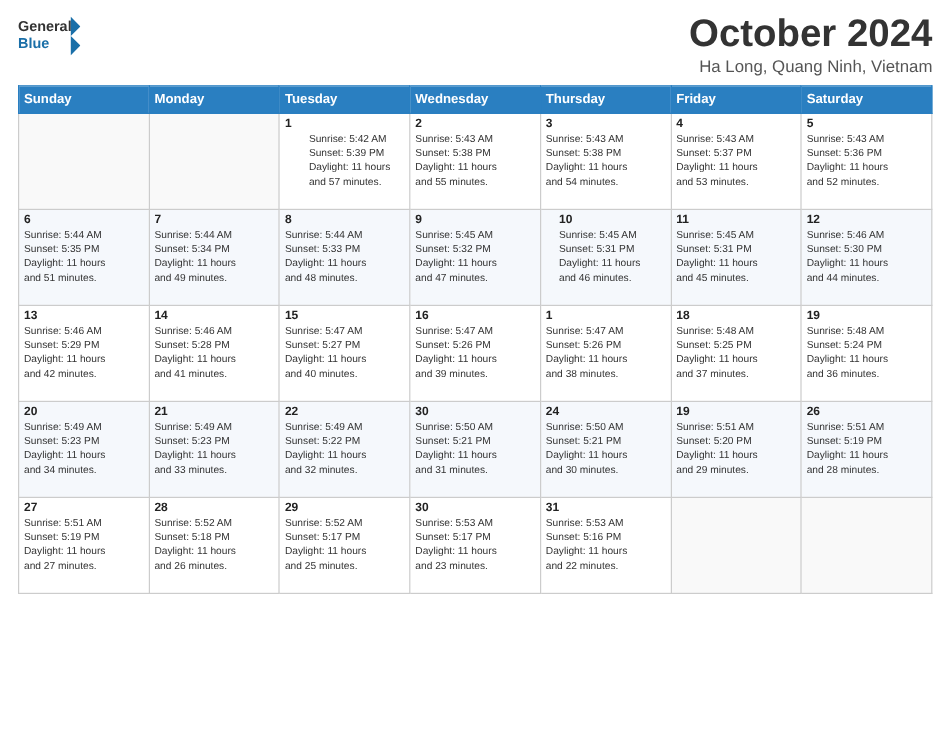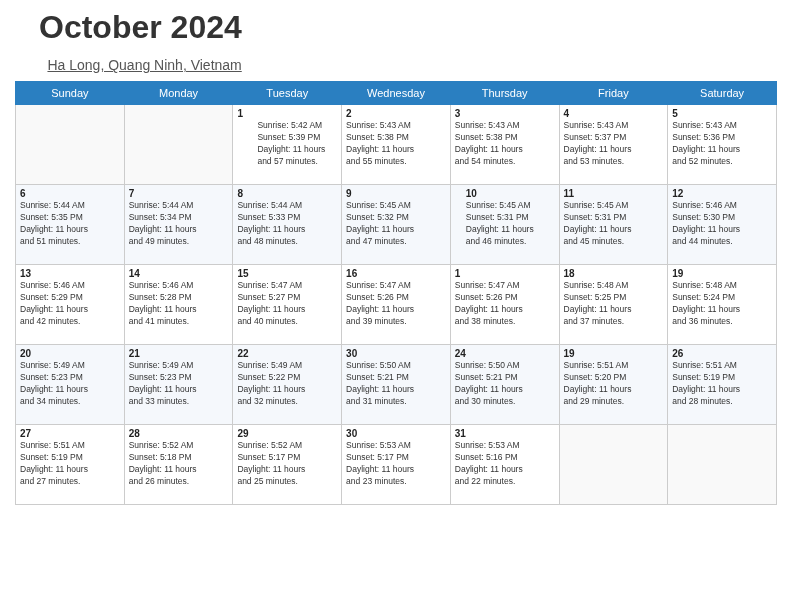--- a/index.html
+++ b/index.html
@@ -33,35 +33,34 @@
     .month-title {
       font-size: 32px;
       font-weight: bold;
       color: #333;
       line-height: 1.1;
       margin-left: 24px;
     }
     .location {
       font-size: 14px;
       color: #555;
-      margin-top: 12px;
-      text-decoration: underline;
+      margin-top: 2px;
     }
     .calendar {
       width: 100%;
       border-collapse: collapse;
       font-size: 9.5px;
     }
     .calendar th {
       background: #2a7fc1;
       color: #fff;
       padding: 5px 4px;
-      text-align: center;
+      text-align: left;
       font-size: 11px;
-      font-weight: normal;
+      font-weight: bold;
       border: 1px solid #2a7fc1;
     }
     .calendar td {
       border: 1px solid #ccc;
       vertical-align: top;
       padding: 3px 4px;
       width: calc(100% / 7);
       height: 80px;
       background: #fff;
     }
@@ -82,20 +81,27 @@
     }
     .empty-cell {
       background: #f9f9f9 !important;
     }
   </style>
 </head>
 <body>
 <div class="page">
 
   <div class="header">
+    <div class="logo">
+    <svg width="52" height="38" viewBox="0 0 52 38">
+      <text x="0" y="16" font-size="12" font-weight="bold" font-family="Arial,sans-serif" fill="#333">General</text>
+      <text x="0" y="30" font-size="12" font-weight="bold" font-family="Arial,sans-serif" fill="#1a6fa8">Blue</text>
+      <polygon points="44,4 52,12 44,20 52,28 44,36" fill="#1a6fa8"></polygon>
+    </svg>
+  </div>
     <div class="title-block">
       <div class="month-title">October 2024</div>
       <div class="location">Ha Long, Quang Ninh, Vietnam</div>
     </div>
   </div>
 
   <table class="calendar">
     <thead>
       <tr>
         <th>Sunday</th>

